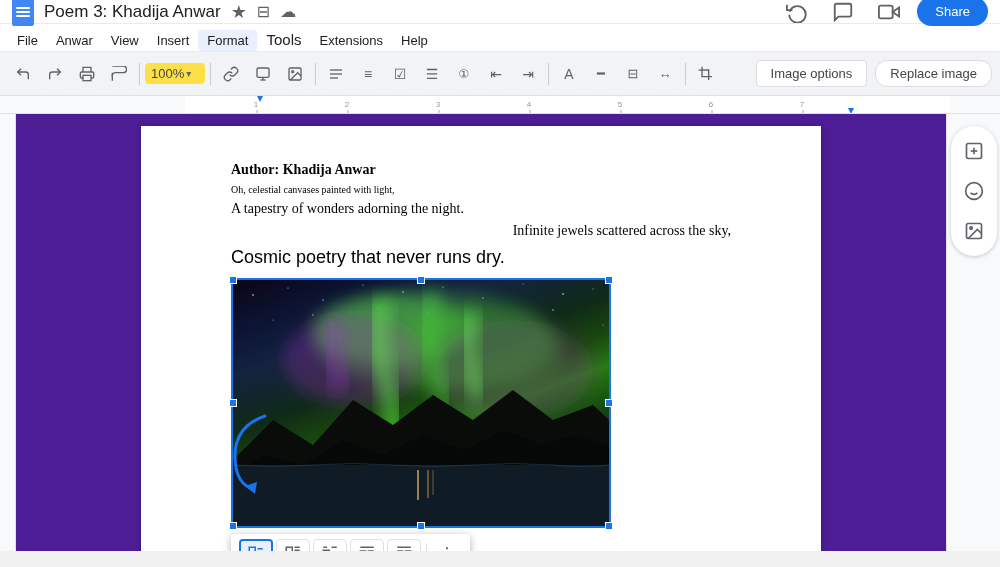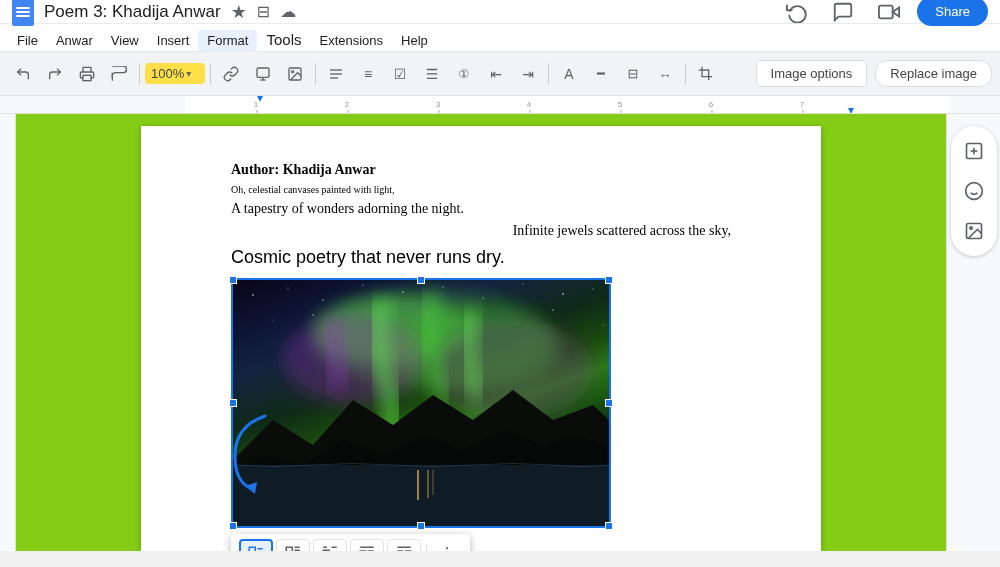--- a/index.html
+++ b/index.html
@@ -178,21 +178,21 @@
 
     <polygon points="848,12 854,12 851,18" fill="#1a73e8"></polygon>
   </svg>
 </div>
 
 <div style="display:flex; height:calc(567px - 40px - 28px - 44px - 18px); overflow:hidden;">
 
   <div style="width:16px; background:#f8f9fa; border-right:1px solid #e0e0e0; flex-shrink:0;">
   </div>
 
-  <div style="flex:1; overflow:auto; background:#84cc16; display:flex; justify-content:center; padding:12px 0;">
+  <div style="flex:1; overflow:auto; background:#4c1d95; display:flex; justify-content:center; padding:12px 0;">
     <div style="background:#fff; width:680px; min-height:430px; padding:36px 90px 60px; box-shadow: 0 1px 6px rgba(0,0,0,0.25); position:relative;">
       
       
       <p style="font-weight:bold; font-size:14px; font-family:'Times New Roman', serif; margin-bottom:4px;">Author: Khadija Anwar</p>
       <p style="font-size:10px; font-family:'Times New Roman', serif; line-height:1.6;">Oh, celestial canvases painted with light,</p>
       <p style="font-size:14px; font-family:'Times New Roman', serif; line-height:1.6;">A tapestry of wonders adorning the night.</p>
       <p style="font-size:14px; font-family:'Times New Roman', serif; line-height:1.6;text-align:right;">Infinite jewels scattered across the sky,</p>
       <p style="font-size:18px; font-family:Liberation Sans, sans-serif; line-height:1.6; margin-bottom:4px;">Cosmic poetry that never runs dry.</p>
 
       

